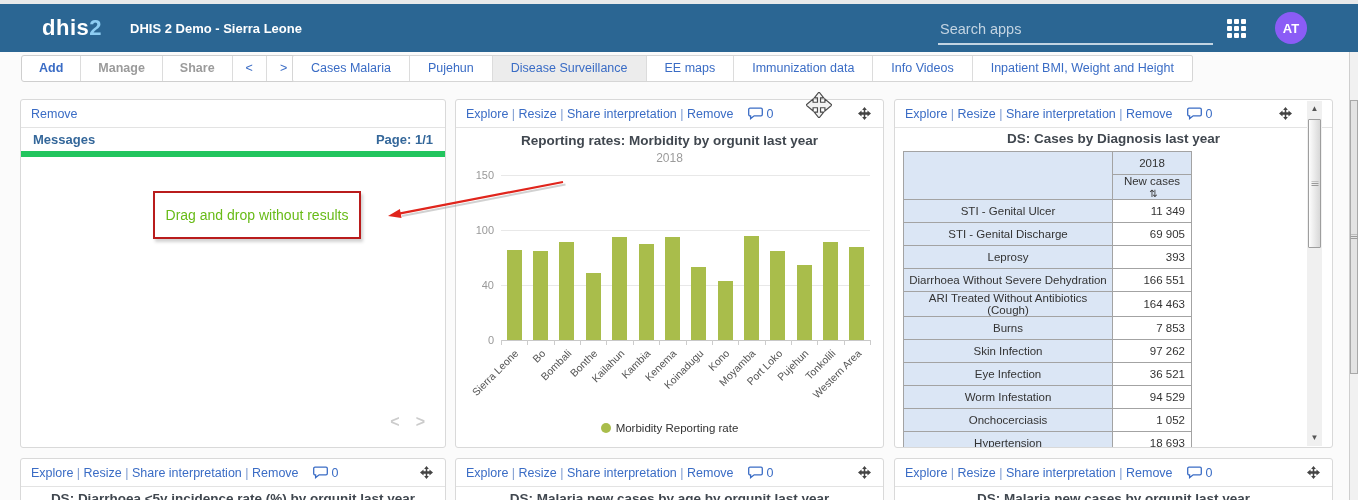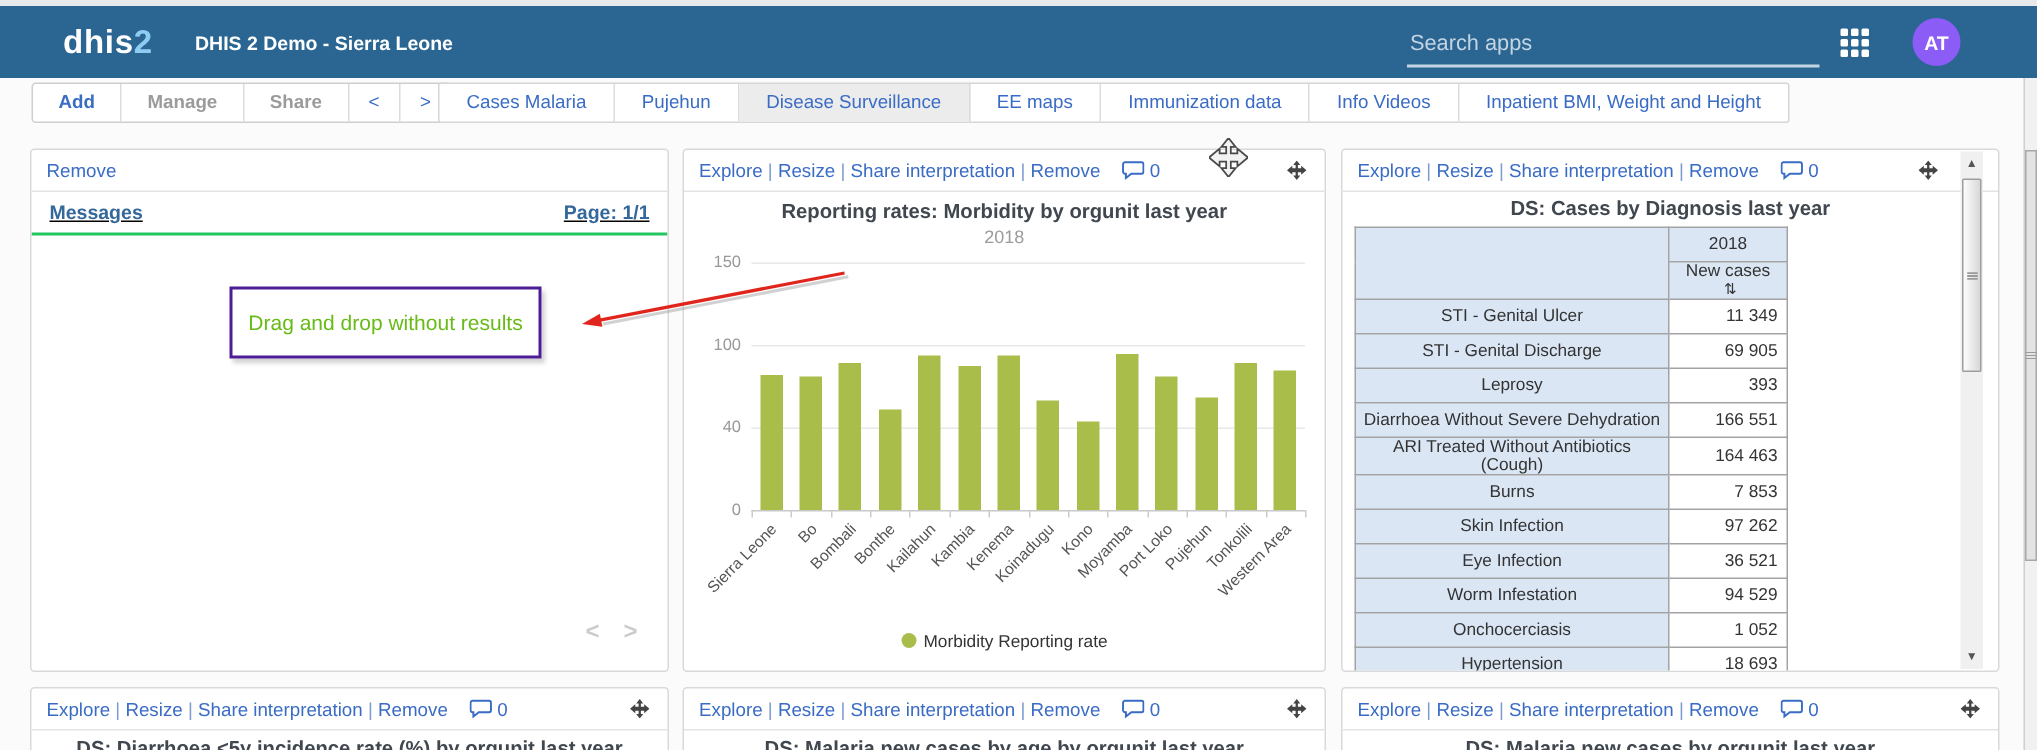--- a/index.html
+++ b/index.html
@@ -33,23 +33,23 @@
   .whead{position:relative;height:27px;border-bottom:1px solid #e3e3e3;display:flex;align-items:center;padding-left:10px;font-size:12.5px;}
   .wlink{color:#3a6cc5;cursor:pointer;text-decoration:none;}
   .sep{color:#7e9bd0;white-space:pre;}
   .bubble{margin-left:14px;display:inline-flex;align-items:center;cursor:pointer;}
   .bubble svg{display:block;}
   .bubble .cnt{color:#3a6cc5;margin-left:4px;font-size:12.5px;}
   .handle{position:absolute;top:7px;cursor:move;}
   .wtitle{position:absolute;left:0;width:100%;text-align:center;font-size:13.5px;font-weight:bold;color:#40474f;}
   .wsub{position:absolute;left:0;width:100%;text-align:center;font-size:12px;color:#9b9b9b;}
   
-  .msg-row{position:absolute;left:0;top:28px;width:100%;height:29px;border-bottom:2px solid #22c55e;display:flex;align-items:center;justify-content:space-between;padding:0 12px;box-sizing:border-box;text-decoration:underline;}
+  .msg-row{position:absolute;left:0;top:28px;width:100%;height:29px;border-bottom:6px solid #22c55e;display:flex;align-items:center;justify-content:space-between;padding:0 12px;box-sizing:border-box;}
   .msg-title,.msg-page{font-size:13px;font-weight:bold;color:#34679a;}
-  .dropzone{position:absolute;left:132px;top:91px;width:208px;height:48px;box-sizing:border-box;border:2px solid #4c1d95;background:#fff;box-shadow:2px 3px 3px rgba(0,0,0,.18);display:flex;align-items:center;justify-content:center;text-align:center;font-size:14px;color:#68bb17;line-height:1.35;cursor:default;}
+  .dropzone{position:absolute;left:132px;top:91px;width:208px;height:48px;box-sizing:border-box;border:2px solid #b91c1c;background:#fff;box-shadow:2px 3px 3px rgba(0,0,0,.18);display:flex;align-items:center;justify-content:center;text-align:center;font-size:14px;color:#68bb17;line-height:1.35;cursor:default;}
   .paging{position:absolute;right:20px;bottom:16px;display:flex;gap:16px;font-size:16px;color:#ccc;font-weight:bold;}
   .paging span{cursor:pointer;}
   
   .grid{position:absolute;height:1px;background:#e8e8e8;}
   .grid.base{background:#c8c8c8;}
   .ylab{position:absolute;width:38px;text-align:right;font-size:11px;color:#999;}
   .bar{position:absolute;background:#a9bd4b;cursor:pointer;}
   .tick{position:absolute;width:1px;height:5px;background:#ccc;}
   .xlab{position:absolute;width:110px;text-align:right;font-size:10.5px;color:#555;transform:rotate(-45deg);transform-origin:100% 0;white-space:nowrap;}
   .legend{position:absolute;left:0;top:322px;width:100%;text-align:center;font-size:11.5px;color:#333;}

